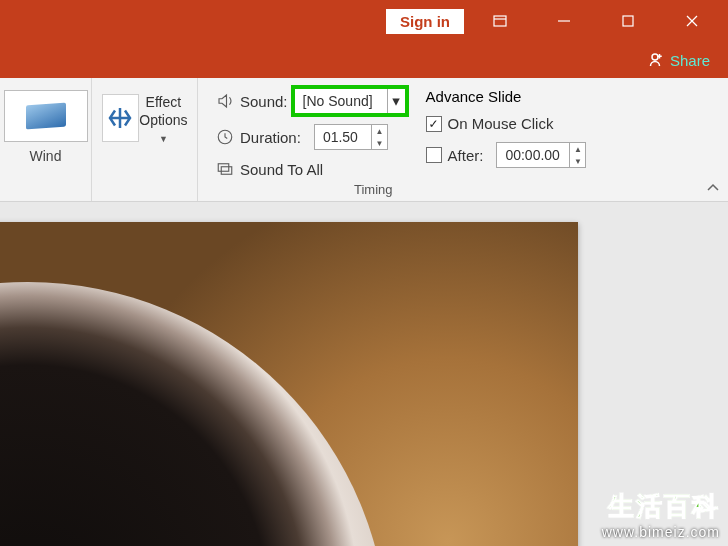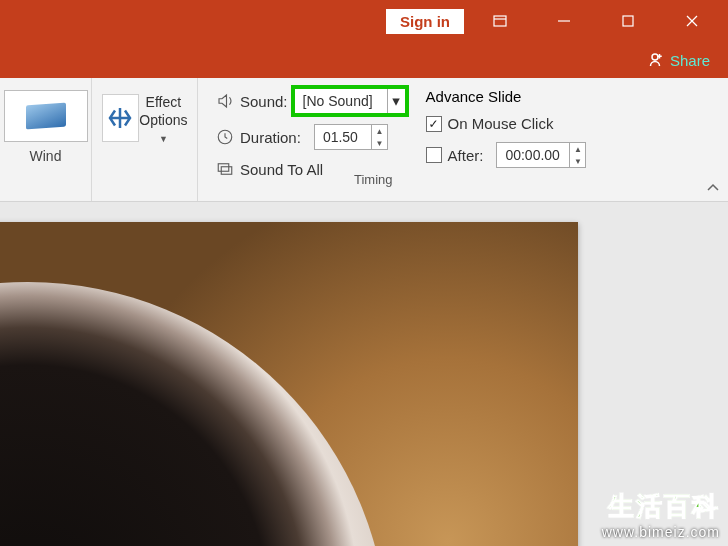--- a/index.html
+++ b/index.html
@@ -41,21 +41,21 @@
 .dropdown.highlight { outline: 4px solid #11c600; outline-offset: -1px; }
 
 .spinner { display: flex; align-items: center; border: 1px solid #a8a8a8; background: #fff; height: 26px; margin-left: 7px; }
 .spinner .val { padding: 0 8px; min-width: 56px; font-size: 14px; }
 .spinner .arrows { width: 16px; height: 100%; display: flex; flex-direction: column; border-left: 1px solid #a8a8a8; }
 .spinner .arrows div { flex: 1; display: flex; align-items: center; justify-content: center; font-size: 8px; color: #555; }
 
 .checkbox { width: 16px; height: 16px; border: 1px solid #6e6e6e; background: #fff; display: inline-flex; align-items: center; justify-content: center; font-size: 12px; color: #222; }
 .timing-title { font-size: 15px; color: #000000; }
 .apply-all { display: flex; align-items: center; gap: 6px; font-size: 15px; color: #333; cursor: pointer; }
-.group-name-timing { position: absolute; bottom: 14px; left: 50%; transform: translateX(-10px); font-size: 13px; color: #555; }
+.group-name-timing { position: absolute; bottom: 4px; left: 50%; transform: translateX(-10px); font-size: 13px; color: #555; }
 .collapse { position: absolute; right: 8px; bottom: 4px; font-size: 14px; color: #666; cursor: pointer; }
 
 
 .slide-area { position: absolute; top: 202px; left: 0; right: 0; bottom: 0; background: #e9e9e9; padding: 14px 0 0 0; }
 .slide { position: absolute; top: 20px; left: -72px; width: 650px; height: 400px; background: #fff; box-shadow: 0 2px 6px rgba(0,0,0,.3); overflow: hidden; }
 .slide-bg { position: absolute; inset: 0; background:
   radial-gradient(circle at 80% 80%, #c79657 0%, #a6723a 30%, #6a4724 60%) ,
   linear-gradient(#d8c6b4, #cdb9a3); }
 .cup { position: absolute; left: -260px; top: 60px; width: 720px; height: 720px; border-radius: 50%;
   background: radial-gradient(circle at 50% 45%, #0f0c0b 0%, #1a1412 45%, #4a3b32 52%, #a6948a 58%, #e6ddd6 62%, #d8ccc3 70%); }

